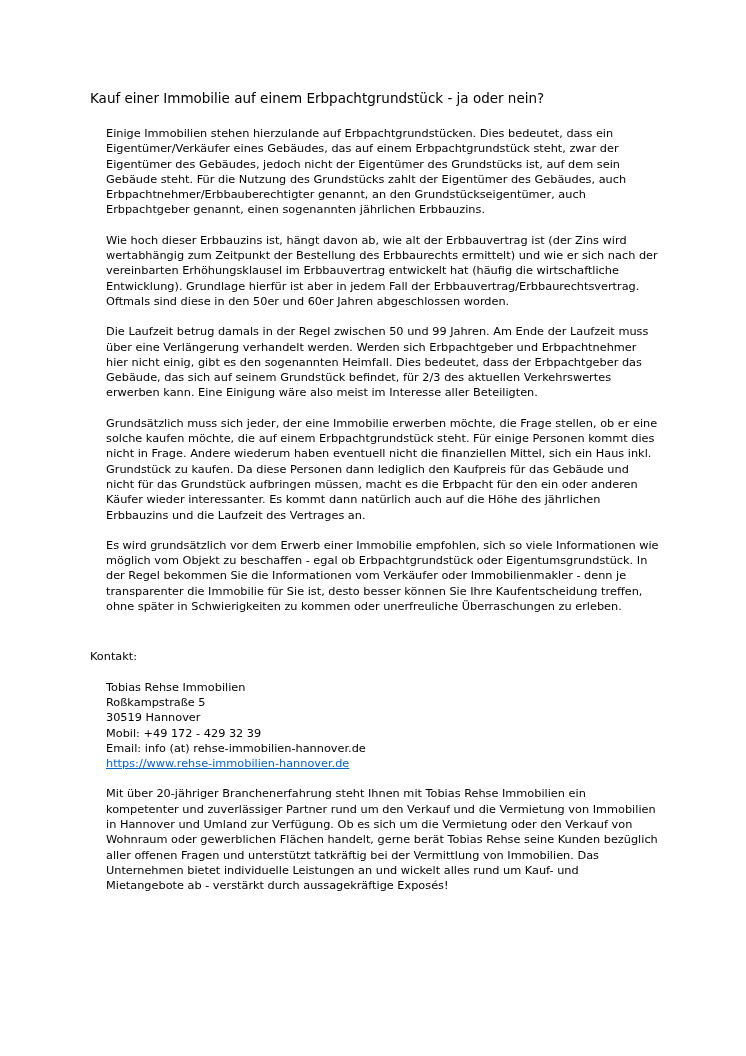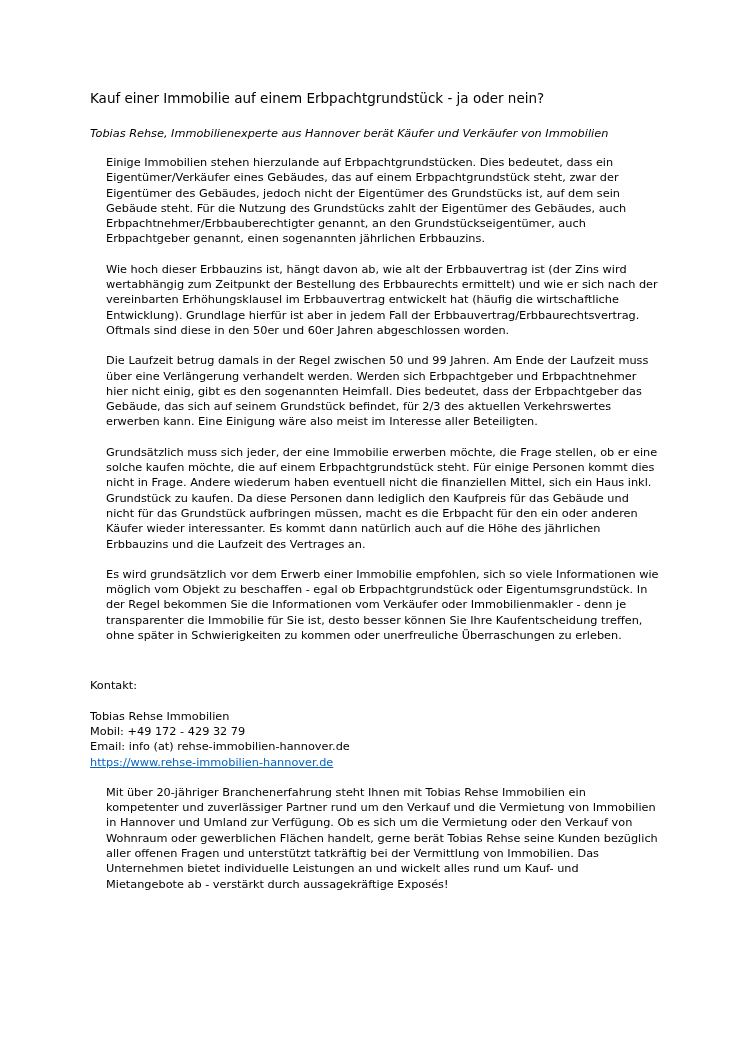--- a/index.html
+++ b/index.html
@@ -36,21 +36,21 @@
     margin: 0 0 15px 16px;
   }
   .kontakt-heading {
     font-size: 11.3px;
     line-height: 15.3px;
     margin: 35px 0 15px 0;
   }
   .contact-block {
     font-size: 11.3px;
     line-height: 15.3px;
-    margin: 0 0 15px 0;
+    margin: 0 0 15px 16px;
   }
   .contact-line {
     white-space: nowrap;
   }
   .website-link {
     text-decoration: underline;
     cursor: pointer;
     display: inline-block;
     text-align: right;
   }
@@ -58,36 +58,37 @@
     margin-bottom: 0;
   }
 </style>
 </head>
 <body>
 
 <div class="page">
 
   <h1 class="title">Kauf einer Immobilie auf einem Erbpachtgrundstück - ja oder nein?</h1>
 
-  <p class="subtitle">Tobias Rehse, Immobilienexperte aus Hannover berät Käufer und Verkäufer von Immobilien</p>
 
   <p class="body-par">Einige Immobilien stehen hierzulande auf Erbpachtgrundstücken. Dies bedeutet, dass ein Eigentümer/Verkäufer eines Gebäudes, das auf einem Erbpachtgrundstück steht, zwar der Eigentümer des Gebäudes, jedoch nicht der Eigentümer des Grundstücks ist, auf dem sein Gebäude steht. Für die Nutzung des Grundstücks zahlt der Eigentümer des Gebäudes, auch Erbpachtnehmer/Erbbauberechtigter genannt, an den Grundstückseigentümer, auch Erbpachtgeber genannt, einen sogenannten jährlichen Erbbauzins.</p>
 
   <p class="body-par">Wie hoch dieser Erbbauzins ist, hängt davon ab, wie alt der Erbbauvertrag ist (der Zins wird wertabhängig zum Zeitpunkt der Bestellung des Erbbaurechts ermittelt) und wie er sich nach der vereinbarten Erhöhungsklausel im Erbbauvertrag entwickelt hat (häufig die wirtschaftliche Entwicklung). Grundlage hierfür ist aber in jedem Fall der Erbbauvertrag/Erbbaurechtsvertrag. Oftmals sind diese in den 50er und 60er Jahren abgeschlossen worden.</p>
 
   <p class="body-par">Die Laufzeit betrug damals in der Regel zwischen 50 und 99 Jahren. Am Ende der Laufzeit muss über eine Verlängerung verhandelt werden. Werden sich Erbpachtgeber und Erbpachtnehmer hier nicht einig, gibt es den sogenannten Heimfall. Dies bedeutet, dass der Erbpachtgeber das Gebäude, das sich auf seinem Grundstück befindet, für 2/3 des aktuellen Verkehrswertes erwerben kann. Eine Einigung wäre also meist im Interesse aller Beteiligten.</p>
 
   <p class="body-par">Grundsätzlich muss sich jeder, der eine Immobilie erwerben möchte, die Frage stellen, ob er eine solche kaufen möchte, die auf einem Erbpachtgrundstück steht. Für einige Personen kommt dies nicht in Frage. Andere wiederum haben eventuell nicht die finanziellen Mittel, sich ein Haus inkl. Grundstück zu kaufen. Da diese Personen dann lediglich den Kaufpreis für das Gebäude und nicht für das Grundstück aufbringen müssen, macht es die Erbpacht für den ein oder anderen Käufer wieder interessanter. Es kommt dann natürlich auch auf die Höhe des jährlichen Erbbauzins und die Laufzeit des Vertrages an.</p>
 
   <p class="body-par">Es wird grundsätzlich vor dem Erwerb einer Immobilie empfohlen, sich so viele Informationen wie möglich vom Objekt zu beschaffen - egal ob Erbpachtgrundstück oder Eigentumsgrundstück. In der Regel bekommen Sie die Informationen vom Verkäufer oder Immobilienmakler - denn je transparenter die Immobilie für Sie ist, desto besser können Sie Ihre Kaufentscheidung treffen, ohne später in Schwierigkeiten zu kommen oder unerfreuliche Überraschungen zu erleben.</p>
 
   <p class="kontakt-heading">Kontakt:</p>
 
   <div class="contact-block">
     <div class="contact-line">Tobias Rehse Immobilien</div>
-    <div class="contact-line">Mobil: +49 172 - 429 32 79</div>
+    <div class="contact-line">Roßkampstraße 5</div>
+    <div class="contact-line">30519 Hannover</div>
+    <div class="contact-line">Mobil: +49 172 - 429 32 39</div>
     <div class="contact-line">Email: info (at) rehse-immobilien-hannover.de</div>
     <a class="website-link" style="color: rgb(5, 99, 193);">https://www.rehse-immobilien-hannover.de</a>
   </div>
 
   <p class="body-par closing">Mit über 20-jähriger Branchenerfahrung steht Ihnen mit Tobias Rehse Immobilien ein kompetenter und zuverlässiger Partner rund um den Verkauf und die Vermietung von Immobilien in Hannover und Umland zur Verfügung. Ob es sich um die Vermietung oder den Verkauf von Wohnraum oder gewerblichen Flächen handelt, gerne berät Tobias Rehse seine Kunden bezüglich aller offenen Fragen und unterstützt tatkräftig bei der Vermittlung von Immobilien. Das Unternehmen bietet individuelle Leistungen an und wickelt alles rund um Kauf- und Mietangebote ab - verstärkt durch aussagekräftige Exposés!</p>
 
 </div>
 
 </body></html>

